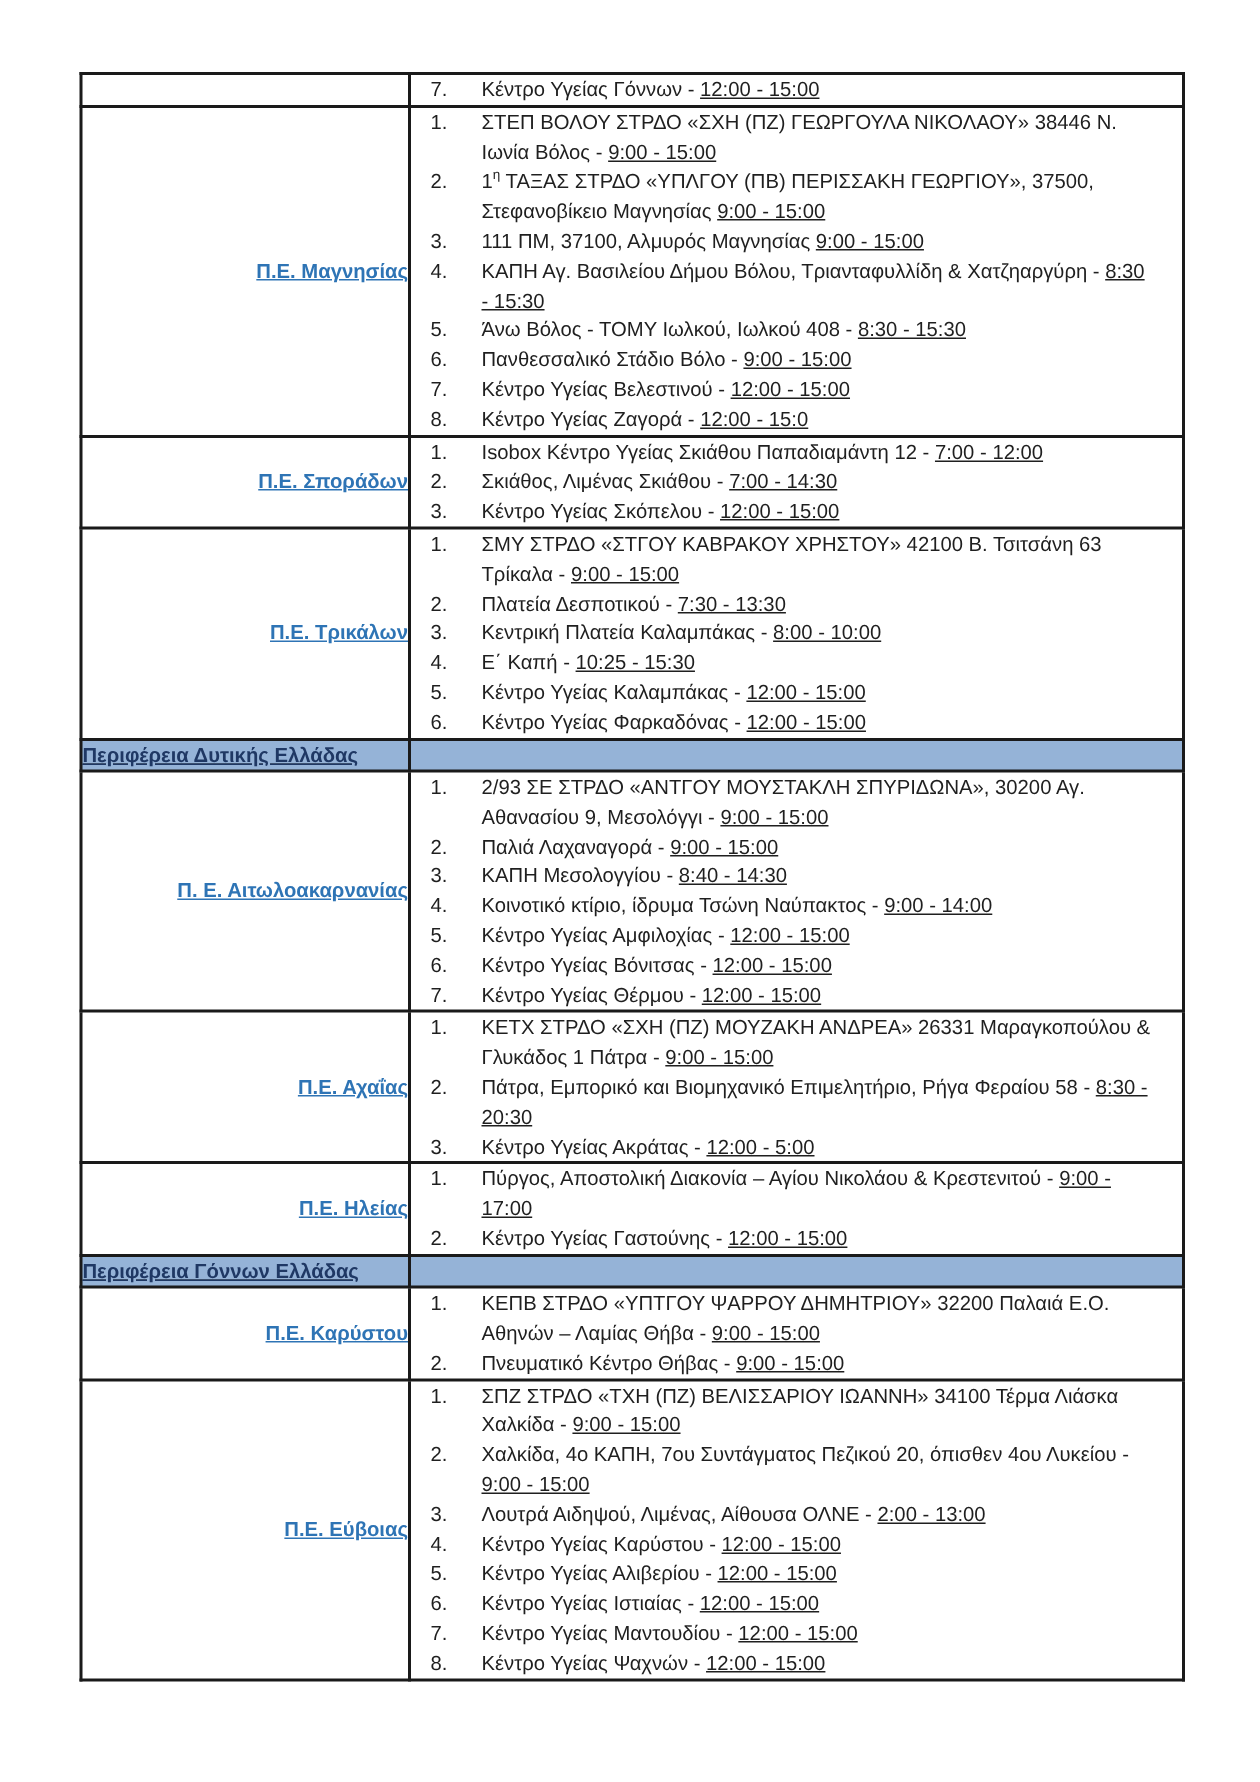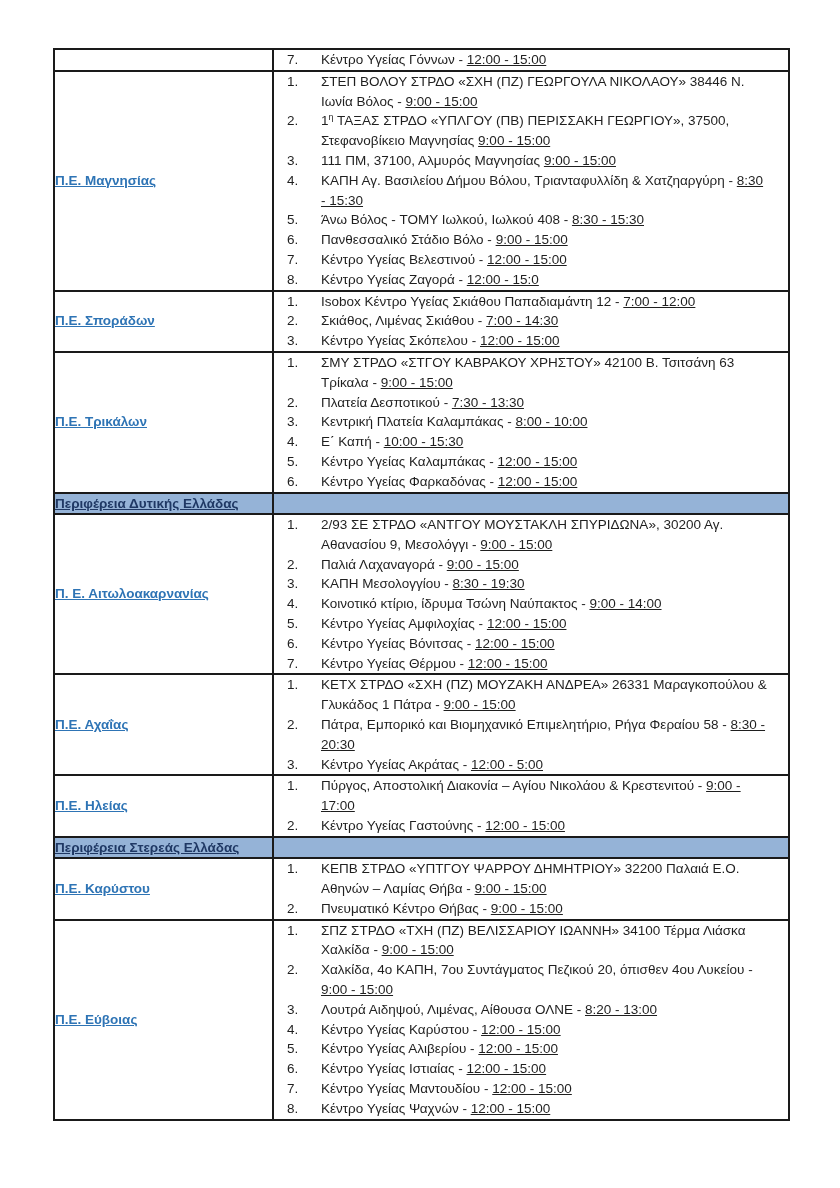--- a/index.html
+++ b/index.html
@@ -20,21 +20,21 @@
   .page{position:relative;width:840px;height:1188px;overflow:hidden;background:var(--page-bg);}
   table.doc{
     position:absolute;left:53px;top:48px;width:737px;
     border-collapse:collapse;table-layout:fixed;
   }
   table.doc td{
     border:2px solid var(--border);
     vertical-align:middle;
     padding:0;
   }
-  .region-cell{text-align:left;padding:2px 4px;}
+  .region-cell{text-align:right;padding:2px 4px;}
   .region-link{
     color:var(--link-blue);font-weight:bold;text-decoration:underline;
     font-size:13.5px;line-height:19.8px;cursor:pointer;
   }
   .items-cell{padding:3px 6px 3px 0;}
   .item{display:flex;font-size:13.5px;line-height:19.8px;}
   .item-num{flex:0 0 47px;padding-left:13px;}
   .item-body{flex:1;padding-right:18px;}
   .time{text-decoration:underline;}
   sup{font-size:9px;line-height:0;}
@@ -128,21 +128,21 @@
             <div class="item">
               <span class="item-num">2.</span>
               <span class="item-body">Πλατεία Δεσποτικού - <span class="time">7:30 - 13:30</span></span>
             </div>
             <div class="item">
               <span class="item-num">3.</span>
               <span class="item-body">Κεντρική Πλατεία Καλαμπάκας - <span class="time">8:00 - 10:00</span></span>
             </div>
             <div class="item">
               <span class="item-num">4.</span>
-              <span class="item-body">Ε΄ Καπή - <span class="time">10:00 - 15:30</span></span>
+              <span class="item-body">Ε΄ Καπή - <span class="time">10:25 - 15:30</span></span>
             </div>
             <div class="item">
               <span class="item-num">5.</span>
               <span class="item-body">Κέντρο Υγείας Καλαμπάκας - <span class="time">12:00 - 15:00</span></span>
             </div>
             <div class="item">
               <span class="item-num">6.</span>
               <span class="item-body">Κέντρο Υγείας Φαρκαδόνας - <span class="time">12:00 - 15:00</span></span>
             </div>
           </td>
@@ -157,21 +157,21 @@
             <div class="item">
               <span class="item-num">1.</span>
               <span class="item-body">2/93 ΣΕ ΣΤΡΔΟ «ΑΝΤΓΟΥ ΜΟΥΣΤΑΚΛΗ ΣΠΥΡΙΔΩΝΑ», 30200 Αγ. Αθανασίου 9, Μεσολόγγι - <span class="time">9:00 - 15:00</span></span>
             </div>
             <div class="item">
               <span class="item-num">2.</span>
               <span class="item-body">Παλιά Λαχαναγορά - <span class="time">9:00 - 15:00</span></span>
             </div>
             <div class="item">
               <span class="item-num">3.</span>
-              <span class="item-body">ΚΑΠΗ Μεσολογγίου - <span class="time">8:30 - 19:30</span></span>
+              <span class="item-body">ΚΑΠΗ Μεσολογγίου - <span class="time">8:40 - 14:30</span></span>
             </div>
             <div class="item">
               <span class="item-num">4.</span>
               <span class="item-body">Κοινοτικό κτίριο, ίδρυμα Τσώνη Ναύπακτος - <span class="time">9:00 - 14:00</span></span>
             </div>
             <div class="item">
               <span class="item-num">5.</span>
               <span class="item-body">Κέντρο Υγείας Αμφιλοχίας - <span class="time">12:00 - 15:00</span></span>
             </div>
             <div class="item">
@@ -208,21 +208,21 @@
               <span class="item-num">1.</span>
               <span class="item-body">Πύργος, Αποστολική Διακονία – Αγίου Νικολάου &amp; Κρεστενιτού - <span class="time">9:00 - 17:00</span></span>
             </div>
             <div class="item">
               <span class="item-num">2.</span>
               <span class="item-body">Κέντρο Υγείας Γαστούνης - <span class="time">12:00 - 15:00</span></span>
             </div>
           </td>
         </tr>
         <tr class="band-row">
-          <td class="band-left"><span class="band-label">Περιφέρεια Στερεάς Ελλάδας</span></td>
+          <td class="band-left"><span class="band-label">Περιφέρεια Γόννων Ελλάδας</span></td>
           <td class="band-right"></td>
         </tr>
         <tr>
           <td class="region-cell"><span class="region-link">Π.Ε. Καρύστου</span></td>
           <td class="items-cell">
             <div class="item">
               <span class="item-num">1.</span>
               <span class="item-body">ΚΕΠΒ ΣΤΡΔΟ «ΥΠΤΓΟΥ ΨΑΡΡΟΥ ΔΗΜΗΤΡΙΟΥ» 32200 Παλαιά Ε.Ο. Αθηνών – Λαμίας Θήβα - <span class="time">9:00 - 15:00</span></span>
             </div>
             <div class="item">
@@ -237,21 +237,21 @@
             <div class="item">
               <span class="item-num">1.</span>
               <span class="item-body">ΣΠΖ ΣΤΡΔΟ «ΤΧΗ (ΠΖ) ΒΕΛΙΣΣΑΡΙΟΥ ΙΩΑΝΝΗ» 34100 Τέρμα Λιάσκα Χαλκίδα - <span class="time">9:00 - 15:00</span></span>
             </div>
             <div class="item">
               <span class="item-num">2.</span>
               <span class="item-body">Χαλκίδα, 4ο ΚΑΠΗ, 7ου Συντάγματος Πεζικού 20, όπισθεν 4ου Λυκείου - <span class="time">9:00 - 15:00</span></span>
             </div>
             <div class="item">
               <span class="item-num">3.</span>
-              <span class="item-body">Λουτρά Αιδηψού, Λιμένας, Αίθουσα ΟΛΝΕ - <span class="time">8:20 - 13:00</span></span>
+              <span class="item-body">Λουτρά Αιδηψού, Λιμένας, Αίθουσα ΟΛΝΕ - <span class="time">2:00 - 13:00</span></span>
             </div>
             <div class="item">
               <span class="item-num">4.</span>
               <span class="item-body">Κέντρο Υγείας Καρύστου - <span class="time">12:00 - 15:00</span></span>
             </div>
             <div class="item">
               <span class="item-num">5.</span>
               <span class="item-body">Κέντρο Υγείας Αλιβερίου - <span class="time">12:00 - 15:00</span></span>
             </div>
             <div class="item">

